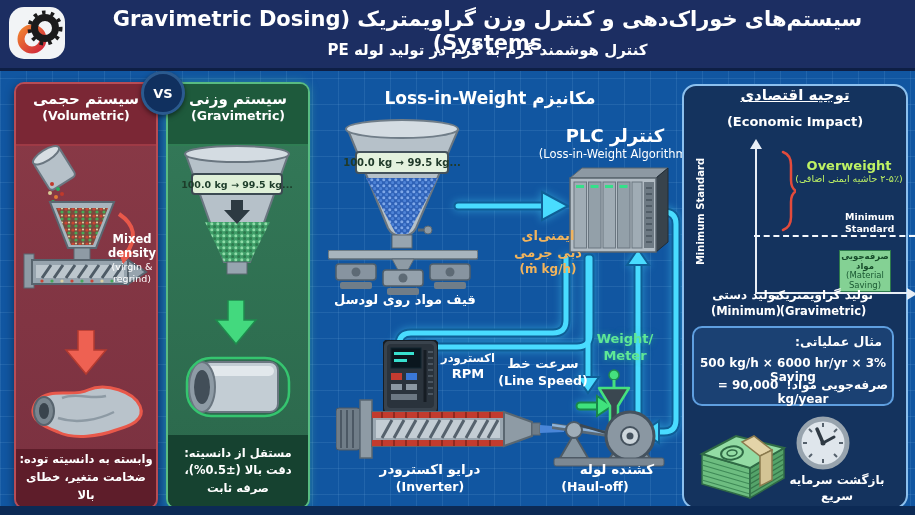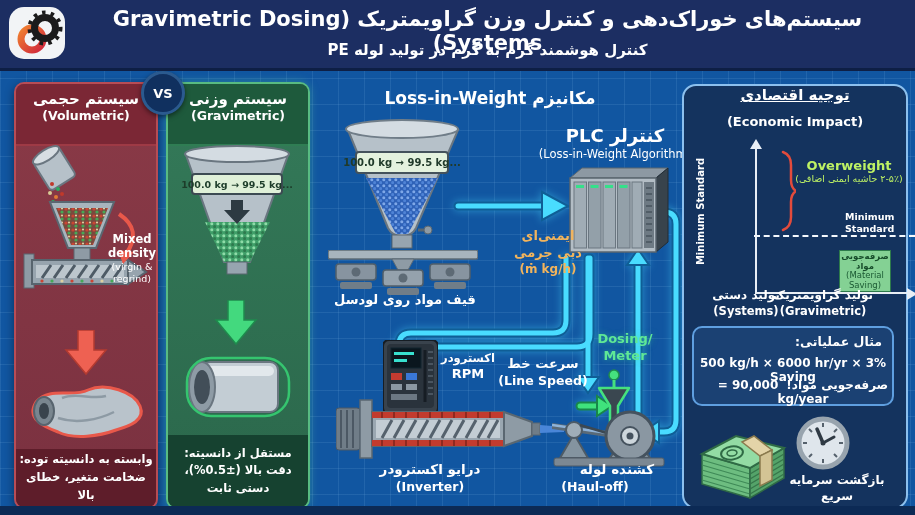--- a/index.html
+++ b/index.html
@@ -252,21 +252,21 @@
     <svg class="abs illus" style="left:14px;top:264px" width="110" height="80" viewBox="0 0 110 80">
       <rect x="20" y="14" width="76" height="50" rx="8" fill="#c3cdd4" stroke="#6a7680" stroke-width="2"></rect>
       <rect x="24" y="18" width="68" height="10" rx="5" fill="#e2e8ec"></rect>
       <ellipse cx="20" cy="39" rx="13" ry="25" fill="#8e9ba5" stroke="#6a7680" stroke-width="2"></ellipse>
       <ellipse cx="20" cy="39" rx="8" ry="17" fill="#424e58"></ellipse>
       <rect x="5" y="10" width="102" height="58" rx="24" fill="none" stroke="#35c56f" stroke-width="2.5"></rect>
     </svg>
     <div class="card-foot">
       <div>مستقل از دانسیته:</div>
       <div>دقت بالا (±0.5%)،</div>
-      <div>دستی ثابت</div>
+      <div>صرفه ثابت</div>
     </div>
   </div>
 
   <div id="mech-title" class="abs ctr" dir="rtl">مکانیزم Loss-in-Weight</div>
 
   <svg class="abs illus" style="left:340px;top:118px" width="125" height="135" viewBox="0 0 125 135">
     <defs>
         <pattern id="pblue" width="6" height="6" patternUnits="userSpaceOnUse">
       <rect width="6" height="6" fill="#2f62b8"></rect>
           <circle cx="1.8" cy="1.8" r="1.5" fill="#7fa8e8"></circle>
@@ -351,21 +351,21 @@
   </svg>
   <div id="drive-lbl" class="abs lbl">
     <div class="fa" dir="rtl">اکسترودر</div>
     <div class="en">RPM</div>
   </div>
   <div id="linespeed" class="abs lbl">
     <div class="fa" dir="rtl">سرعت خط</div>
     <div class="en">(Line Speed)</div>
   </div>
   <div id="weightmeter" class="abs lbl">
-    <div>Dosing/</div>
+    <div>Weight/</div>
     <div>Meter</div>
   </div>
   <svg class="abs illus" style="left:596px;top:368px" width="36" height="62" viewBox="0 0 36 62">
     <circle cx="18" cy="7" r="5" fill="#45e17e" stroke="#1f8a4d" stroke-width="1.5"></circle>
     <path d="M18,12 V20" stroke="#45e17e" stroke-width="3"></path>
     <polygon points="3,20 33,20 22,38 22,56 14,56 14,38" fill="#3a4750" stroke="#45e17e" stroke-width="2.5" stroke-linejoin="round"></polygon>
   </svg>
 
   <svg class="abs illus" style="left:336px;top:392px" width="228" height="72" viewBox="0 0 228 72">
     <rect x="0" y="16" width="24" height="42" rx="3" fill="#707d88" stroke="#4c5864"></rect>
@@ -425,21 +425,21 @@
     <svg class="abs" style="left:96px;top:64px" width="16" height="82" viewBox="0 0 16 82">
       <path d="M3,2 q8,3 8,13 v15 q0,8 5,11 q-5,3 -5,11 v15 q0,10 -8,13" fill="none" stroke="#e24b3c" stroke-width="2.5" stroke-linecap="round"></path>
     </svg>
     <div id="ow-lbl" class="abs">
       <div class="l1">Overweight</div>
       <div class="l2">(۲-۵٪ حاشیه ایمنی اضافی)</div>
     </div>
     <div id="minstd" class="abs">Minimum Standard</div>
     <div id="xlab1" class="abs xlab">
       <div class="fa" dir="rtl">تولید دستی</div>
-      <div class="en">(Systems)</div>
+      <div class="en">(Minimum)</div>
     </div>
     <div id="xlab2" class="abs xlab">
       <div class="fa" dir="rtl">تولید گراویمتریک</div>
       <div class="en">(Gravimetric)</div>
     </div>
     <div id="exbox" class="abs">
       <div class="t">مثال عملیاتی:</div>
       <div class="l1">500 kg/h × 6000 hr/yr × 3% Saving</div>
       <div class="l2">
         <span dir="rtl">صرفه‌جویی مواد!</span><span class="sep"></span><span dir="ltr">= 90,000 kg/year</span>

